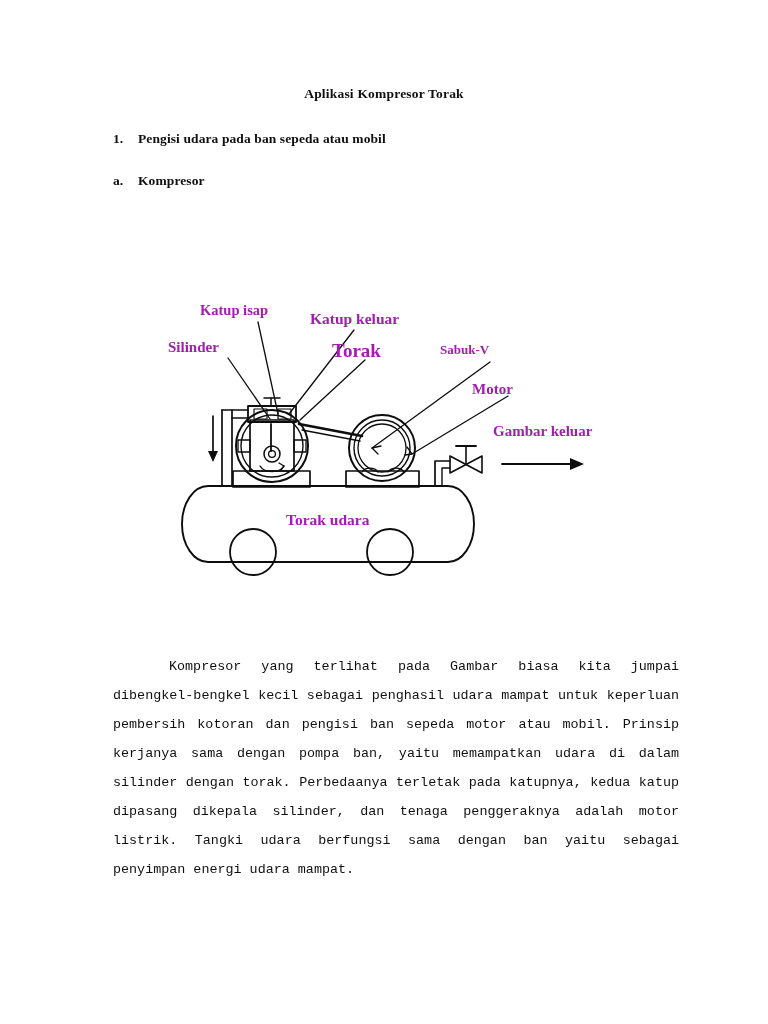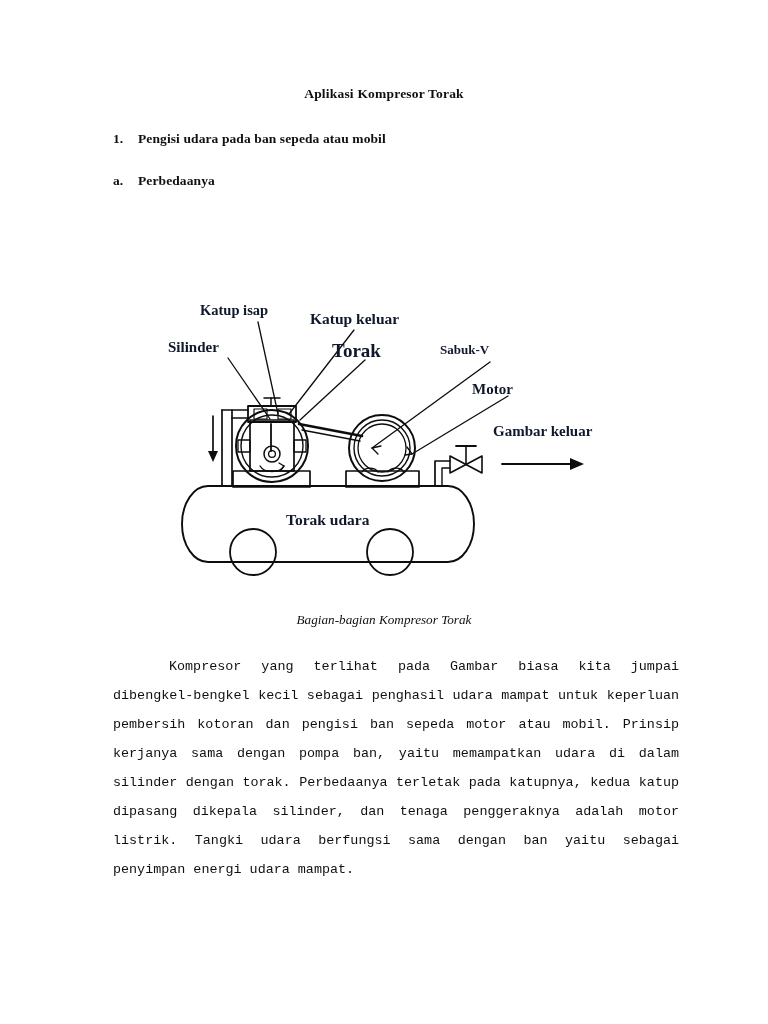--- a/index.html
+++ b/index.html
@@ -79,21 +79,21 @@
     top: 296px;
     width: 480px;
     height: 300px;
   }
   .figure svg { display: block; }
 
   .fig-label {
     position: absolute;
     font-family: "Liberation Serif", "DejaVu Serif", serif;
     font-weight: bold;
-    color: #0f172a;
+    color: #a21caf;
     white-space: nowrap;
     font-size: 14.5px;
   }
   .lbl-katup-isap    { left: 50px;  top: 6px;   }
   .lbl-katup-keluar  { left: 160px; top: 14px;  font-size: 15.5px; }
   .lbl-silinder      { left: 18px;  top: 43px;  font-size: 15px; }
   .lbl-torak         { left: 182px; top: 44px;  font-size: 19px; }
   .lbl-sabuk         { left: 290px; top: 46px;  font-size: 13px; }
   .lbl-motor         { left: 322px; top: 85px;  font-size: 15px; }
   .lbl-udara-keluar  { left: 343px; top: 127px; font-size: 15px; }
@@ -106,21 +106,21 @@
 
   <div class="doc-title">Aplikasi Kompresor Torak</div>
 
   <div class="list-row" id="li-1">
     <span class="marker">1.</span>
     <span class="label">Pengisi udara pada ban sepeda atau mobil</span>
   </div>
 
   <div class="list-row" id="li-a">
     <span class="marker">a.</span>
-    <span class="label">Perbedaanya</span>
+    <span class="label">Kompresor</span>
   </div>
 
 
   <div class="figure">
 
     <svg width="480" height="300" viewBox="0 0 480 300">
       <g fill="none" stroke="#0d0d0d" stroke-width="1.6" stroke-linecap="round" stroke-linejoin="round">
 
         <g stroke-width="1.3">
           <path d="M 108 26 L 128 118"></path>
@@ -224,18 +224,17 @@
     <span class="fig-label lbl-katup-isap">Katup isap</span>
     <span class="fig-label lbl-katup-keluar">Katup keluar</span>
     <span class="fig-label lbl-silinder">Silinder</span>
     <span class="fig-label lbl-torak">Torak</span>
     <span class="fig-label lbl-sabuk">Sabuk-V</span>
     <span class="fig-label lbl-motor">Motor</span>
     <span class="fig-label lbl-udara-keluar">Gambar keluar</span>
     <span class="fig-label lbl-tangki">Torak udara</span>
   </div>
 
-  <div class="fig-caption">Bagian-bagian Kompresor Torak</div>
 
   <div class="para tight" id="p-body">Kompresor yang terlihat pada Gambar  biasa kita jumpai dibengkel-bengkel kecil sebagai penghasil udara mampat untuk keperluan pembersih kotoran dan pengisi ban sepeda motor atau mobil. Prinsip kerjanya sama dengan pompa ban, yaitu memampatkan udara di dalam silinder dengan torak. Perbedaanya terletak pada katupnya, kedua katup dipasang dikepala silinder, dan tenaga penggeraknya adalah motor listrik. Tangki udara berfungsi sama dengan ban yaitu sebagai penyimpan energi udara mampat.</div>
 
 
 </div>
 
 </body></html>

